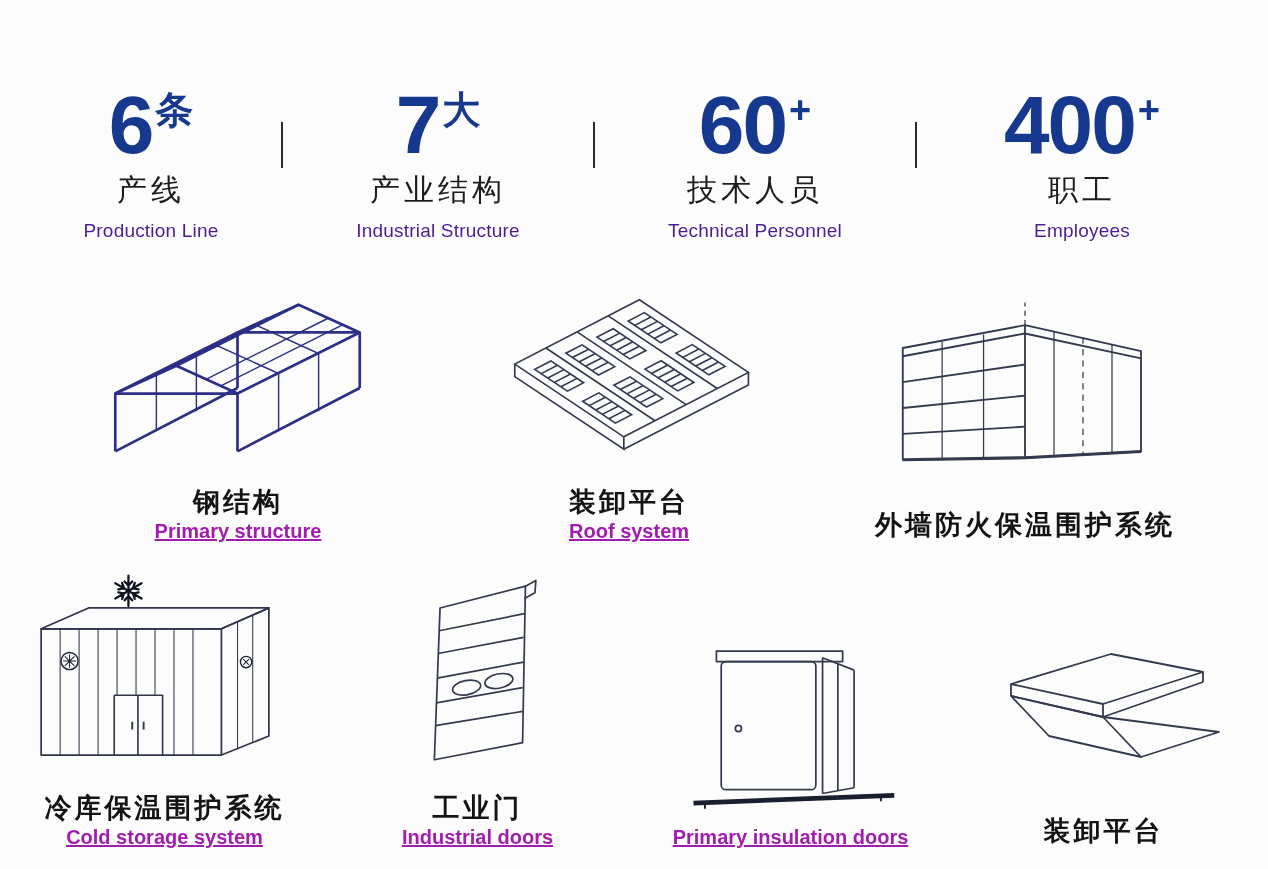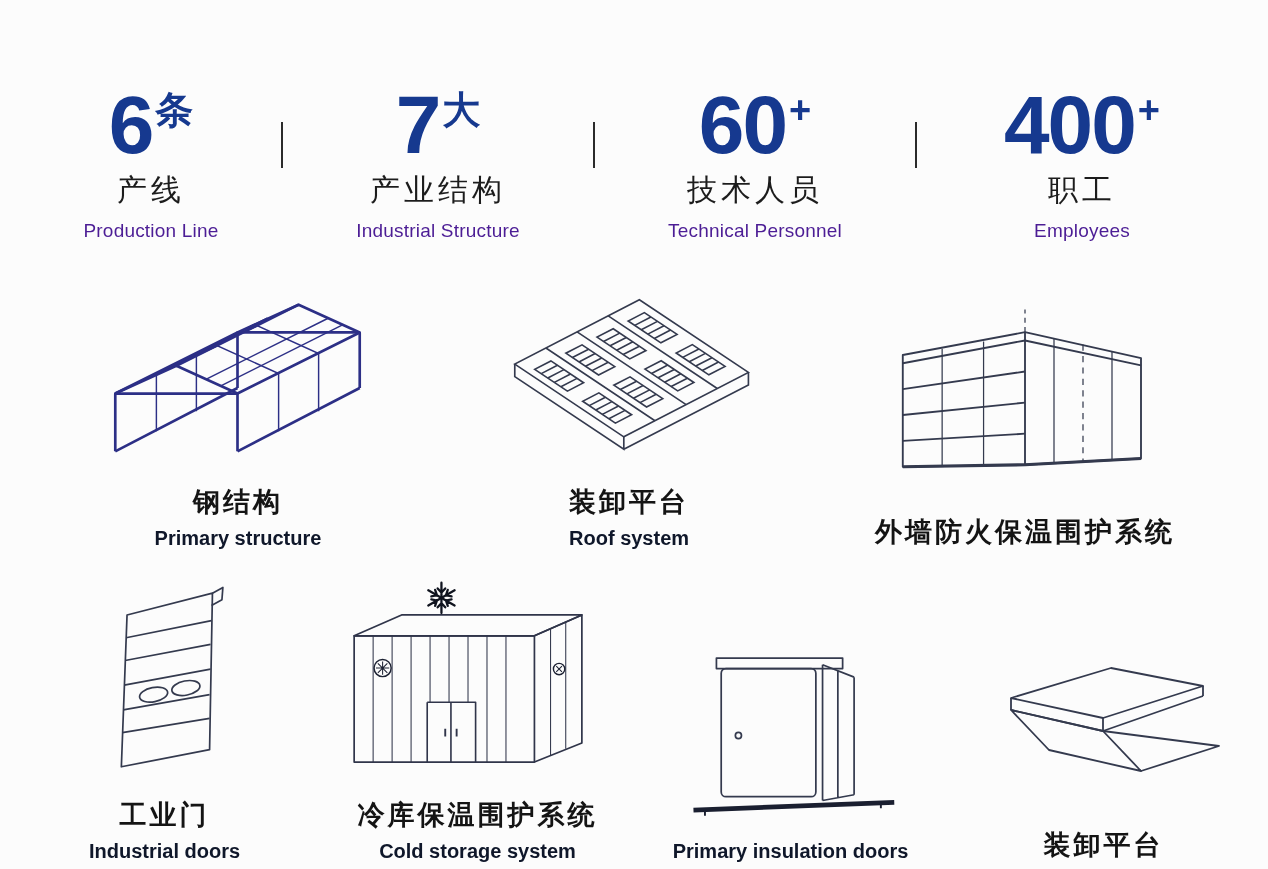--- a/index.html
+++ b/index.html
@@ -20,21 +20,21 @@
   .products-row{display:flex;align-items:flex-end;}
   .row1{margin-top:28px;padding:0 30px;}
   .row2{margin-top:26px;padding:0 8px;}
   .row1 .product.c1{width:420px}.row1 .product.c2{width:370px}.row1 .product.c3{width:430px}
   .row2 .product{width:25%;}
   .product{text-align:center;}
   .illus-wrap{display:flex;align-items:flex-end;justify-content:center;}
   .row1 .illus-wrap{height:198px;}
   .row2 .illus-wrap{height:205px;}
   .p-zh{font-size:27px;font-weight:600;color:#141414;letter-spacing:3px;margin-top:16px;}
-  .p-en{font-size:20px;font-weight:700;color:#0f172a;margin-top:7px;}
+  .p-en{font-size:20px;font-weight:700;color:#a21caf;text-decoration:underline;}
   svg{display:block;}
 </style>
 </head>
 <body>
 
 <div class="page">
 
   <div class="stats-row">
 
     <div class="stat w1">
@@ -139,36 +139,20 @@
       </div>
       <div class="p-zh">外墙防火保温围护系统</div>
     </div>
 
   </div>
 
   <div class="products-row row2">
 
     <div class="product">
       <div class="illus-wrap">
-        <svg viewBox="0 0 200 215" width="190" height="204">
-          <g fill="none" stroke="#343a4e" stroke-width="1.8" stroke-linejoin="round">
-            <path d="M60,40 L150,17 L147,182 L54,200 Z"></path>
-            <path d="M150,17 L161,11 L160,24 L149,30"></path>
-            <path d="M59,64 L149,46 M58,88 L148,71 M57,114 L148,97 M56,140 L147,124 M55,164 L147,149"></path>
-            <ellipse cx="88" cy="124" rx="15" ry="7.5" transform="rotate(-11 88 124)"></ellipse>
-            <ellipse cx="122" cy="117" rx="15" ry="7.5" transform="rotate(-11 122 117)"></ellipse>
-          </g>
-        </svg>
-      </div>
-      <div class="p-zh">工业门</div>
-      <div class="p-en">Industrial doors</div>
-    </div>
-
-    <div class="product">
-      <div class="illus-wrap">
         <svg viewBox="0 0 300 215" width="285" height="204">
           <g fill="none" stroke="#30354a" stroke-width="1.8" stroke-linejoin="round">
             <path d="M20,62 L70,40 L260,40 L210,62 Z"></path>
             <rect x="20" y="62" width="190" height="133"></rect>
             <path d="M210,62 L260,40 L260,175 L210,195"></path>
             <path d="M40,62 V195 M60,62 V195 M80,62 V195 M100,62 V132 M120,62 V132 M140,62 V132 M160,62 V195 M180,62 V195" stroke-width="1.1"></path>
             <path d="M227,54 L227,188 M243,47 L243,181" stroke-width="1.1"></path>
             <path d="M97,132 L148,132 L148,195 M97,132 L97,195 M122,132 L122,195" stroke-width="1.7"></path>
             <path d="M116,160 V168 M128,160 V168" stroke-width="2"></path>
           </g>
@@ -188,20 +172,36 @@
               </g>
           </g>
         </svg>
       </div>
       <div class="p-zh">冷库保温围护系统</div>
       <div class="p-en">Cold storage system</div>
     </div>
 
     <div class="product">
       <div class="illus-wrap">
+        <svg viewBox="0 0 200 215" width="190" height="204">
+          <g fill="none" stroke="#343a4e" stroke-width="1.8" stroke-linejoin="round">
+            <path d="M60,40 L150,17 L147,182 L54,200 Z"></path>
+            <path d="M150,17 L161,11 L160,24 L149,30"></path>
+            <path d="M59,64 L149,46 M58,88 L148,71 M57,114 L148,97 M56,140 L147,124 M55,164 L147,149"></path>
+            <ellipse cx="88" cy="124" rx="15" ry="7.5" transform="rotate(-11 88 124)"></ellipse>
+            <ellipse cx="122" cy="117" rx="15" ry="7.5" transform="rotate(-11 122 117)"></ellipse>
+          </g>
+        </svg>
+      </div>
+      <div class="p-zh">工业门</div>
+      <div class="p-en">Industrial doors</div>
+    </div>
+
+    <div class="product">
+      <div class="illus-wrap">
         <svg viewBox="0 0 240 205" width="230" height="196">
           <g fill="none" stroke="#343a4e" stroke-width="1.8" stroke-linejoin="round">
             <rect x="42" y="22" width="132" height="11"></rect>
             <rect x="47" y="33" width="99" height="134" rx="5"></rect>
             <circle cx="65" cy="103" r="3.2"></circle>
             <path d="M153,29 L153,171 M186,42 L186,165 M153,29 L186,42 M153,171 L186,165 M169,35 L169,168"></path>
           </g>
           <path d="M18,181 L228,173" stroke="#1a1f30" stroke-width="5" fill="none"></path>
           <path d="M30,187 L30,181 M214,179 L214,173" stroke="#1a1f30" stroke-width="2" fill="none"></path>
         </svg>

